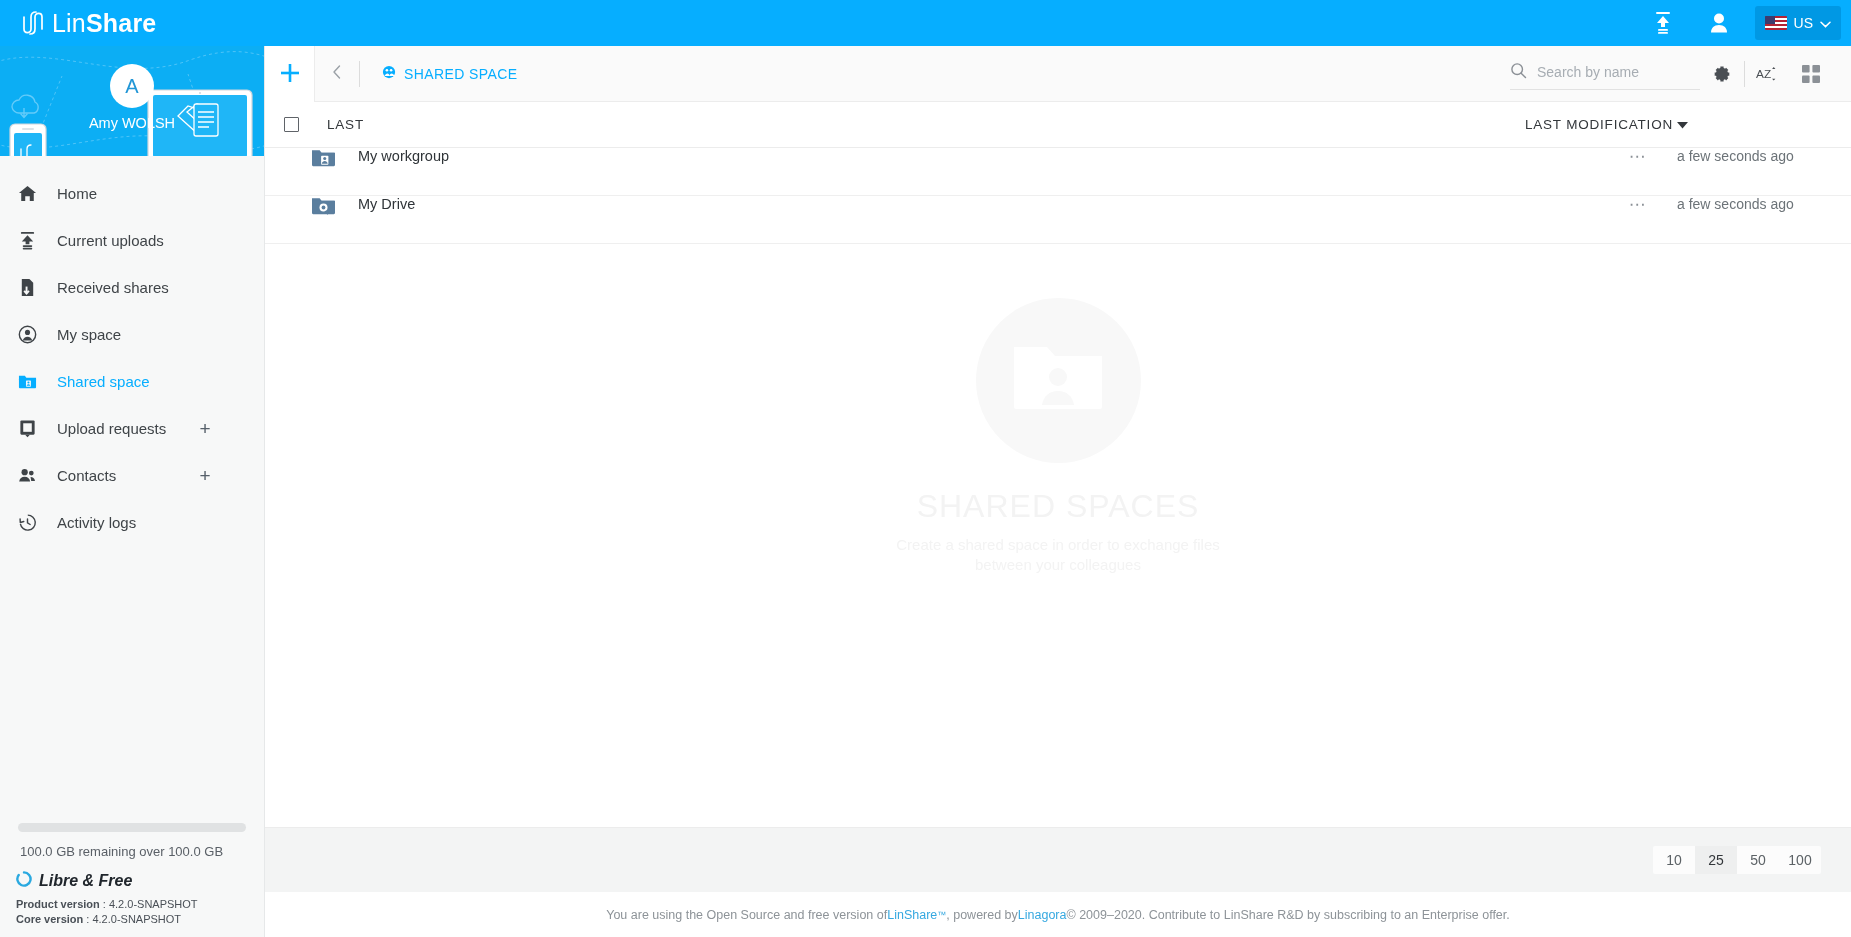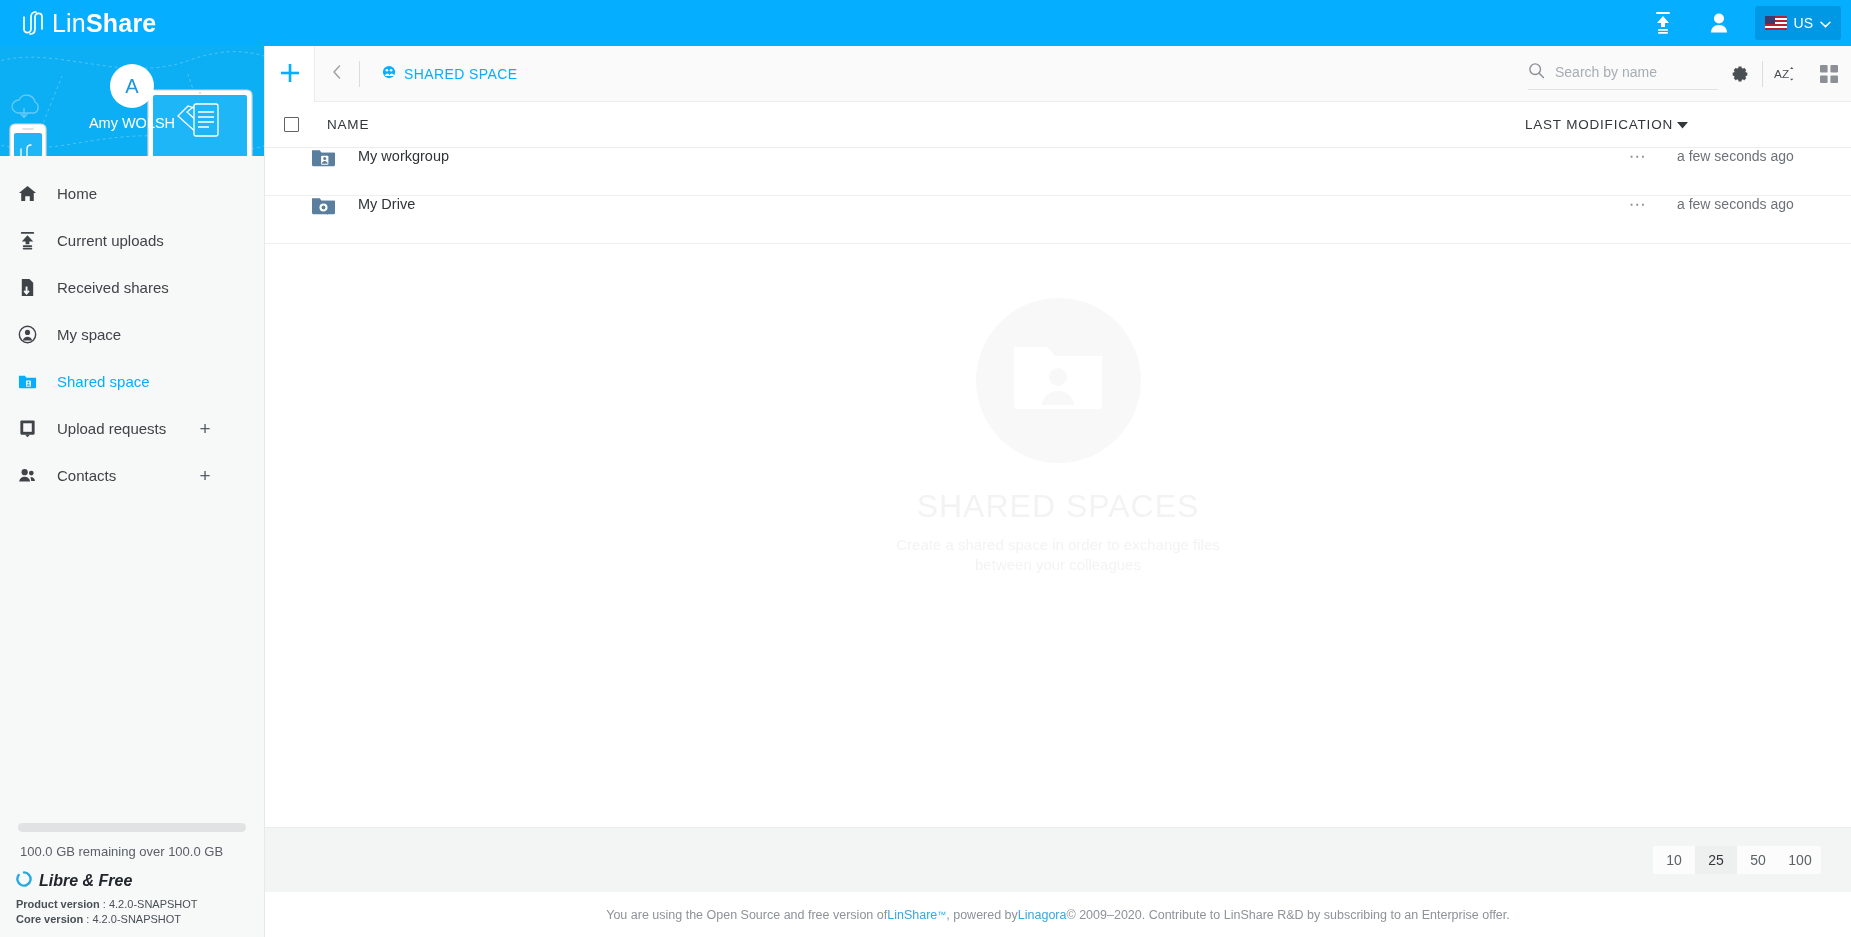--- a/index.html
+++ b/index.html
@@ -114,21 +114,21 @@
   }
   .back-btn {
     width: 44px; height: 56px; display: flex; align-items: center; justify-content: center;
     color: #9aa0a6; cursor: pointer;
   }
   .tb-divider { width: 1px; height: 26px; background: #dcdcdc; }
   .breadcrumb {
     display: flex; align-items: center; gap: 8px; margin-left: 22px;
     color: #06AEFF; font-size: 14px; letter-spacing: .4px; cursor: pointer;
   }
-  .toolbar-right { margin-left: auto; display: flex; align-items: center; gap: 0; }
+  .toolbar-right { margin-left: auto; display: flex; align-items: center; padding-right: 18px; gap: 0; }
   .search-box {
     display: flex; align-items: center; gap: 10px;
     border-bottom: 1px solid #e2e2e2; width: 190px; height: 32px; padding-bottom: 2px;
   }
   .search-box input {
     border: none; outline: none; background: transparent;
     font-family: "Liberation Sans", sans-serif; font-size: 14px; color: #44494e;
     width: 150px;
   }
   .search-box input::placeholder { color: #a7adb3; }
@@ -366,20 +366,30 @@
             <circle cx="7" cy="6.5" r="3.3"></circle>
             <circle cx="14" cy="7.4" r="2.5"></circle>
             <path d="M1.2 16.2c.4-3.2 2.8-4.9 5.8-4.9s5.4 1.7 5.8 4.9z"></path>
             <path d="M13.2 11.6c2.5.1 4.3 1.6 4.7 4.2h-4z"></path>
           </svg>
         </span>
         <span class="nav-label">Contacts</span>
         <span class="nav-plus">+</span>
       </div>
 
+      <div class="nav-item">
+        <span class="nav-ico">
+          <svg width="19" height="19" viewBox="0 0 20 20" fill="none" stroke="currentColor" stroke-width="1.5">
+            <path d="M10.3 2.2A7.9 7.9 0 1 1 2.5 11.5"></path>
+            <path d="M2.2 6.2L2.4 10l3.7-1.1" stroke-linecap="round" stroke-linejoin="round"></path>
+            <path d="M10 6.3V10.4l2.8 1.7" stroke-linecap="round"></path>
+          </svg>
+        </span>
+        <span class="nav-label">Activity logs</span>
+      </div>
     </div>
 
     <div class="sidebar-bottom">
       <div class="storage-bar"></div>
       <div class="storage-text">100.0 GB remaining over 100.0 GB</div>
       <div class="libre-row">
         <span>
           <svg width="16" height="16" viewBox="0 0 16 16" fill="none">
             <path d="M8 1.4a6.6 6.6 0 1 1-5.3 2.6" stroke="#2AA9E0" stroke-width="2.4" stroke-linecap="round"></path>
           </svg>
@@ -453,21 +463,21 @@
             <rect x="10.4" y="0" width="7.6" height="7.6" rx="1"></rect>
             <rect x="0" y="10.4" width="7.6" height="7.6" rx="1"></rect>
             <rect x="10.4" y="10.4" width="7.6" height="7.6" rx="1"></rect>
           </svg>
         </div>
       </div>
     </div>
 
     <div class="thead">
       <div class="chk"></div>
-      <div class="th-name">NAME</div>
+      <div class="th-name">LAST</div>
       <div class="th-mod">
         <span>LAST MODIFICATION</span>
         <span>
           <svg width="11" height="7" viewBox="0 0 11 7">
               <path d="M0 0h11L5.5 6.4z" fill="#33373b"></path>
             </svg>
         </span>
       </div>
     </div>
 

